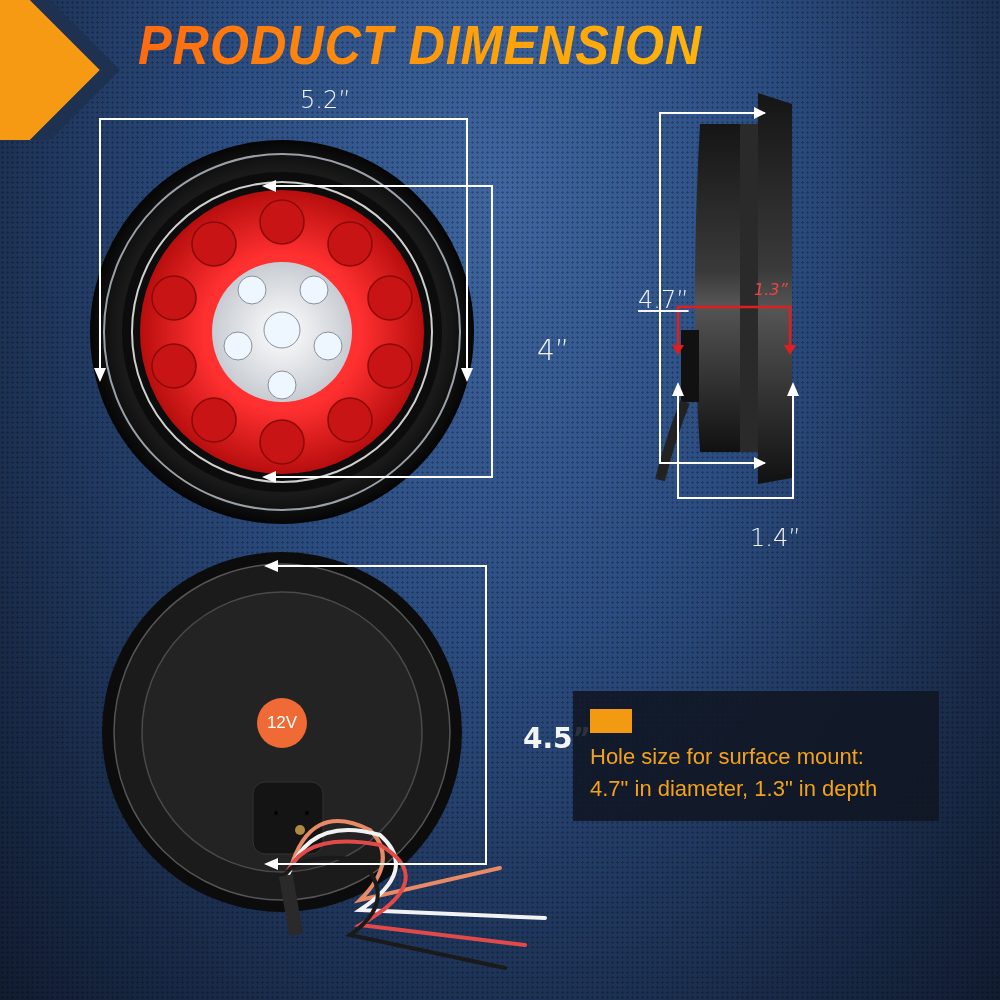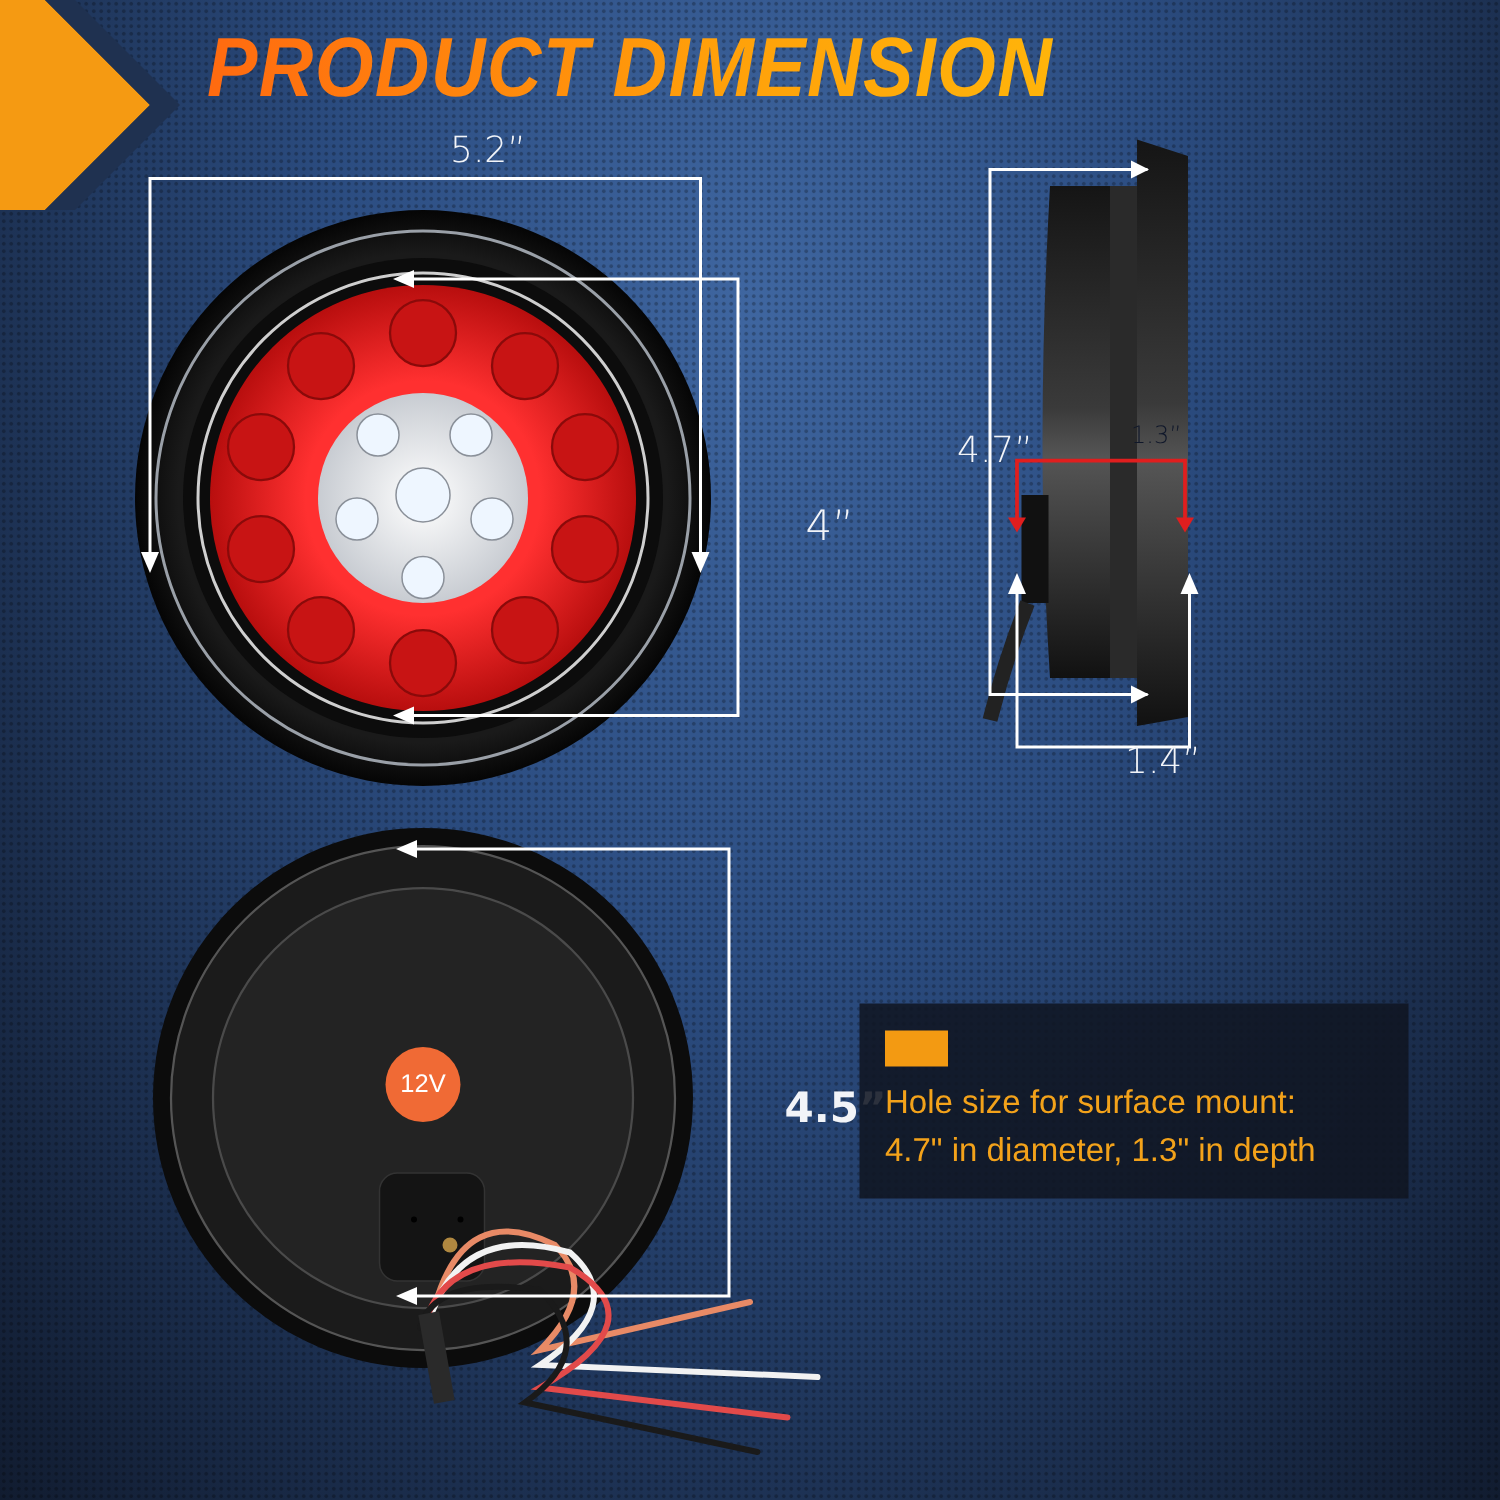--- a/index.html
+++ b/index.html
@@ -5,21 +5,21 @@
   html,body{margin:0;padding:0;}
   body{width:1000px;height:1000px;overflow:hidden;position:relative;
     background:radial-gradient(ellipse at 50% 20%, #3f66a0 0%, #2b4c80 40%, #1b2e4e 75%, #111c30 100%);
     font-family:"Liberation Sans",sans-serif;}
   .dots{position:absolute;inset:0;background-image:radial-gradient(rgba(0,0,0,0.25) 1px, transparent 1.4px);background-size:5px 5px;pointer-events:none;}
   .abs{position:absolute;}
   .title{left:138px;top:12px;font-size:56px;font-weight:bold;font-style:italic;letter-spacing:1px;
     background:linear-gradient(90deg,#ff6a10,#ffa00a 60%,#ffb40a);-webkit-background-clip:text;background-clip:text;color:transparent;
     transform:scaleX(0.9);transform-origin:left;font-family:"Liberation Sans",sans-serif;}
   .dim{color:#f2f4f8;font-family:"DejaVu Sans",sans-serif;font-size:24px;font-weight:300;margin-left:32px;}
-  .note-box{left:573px;top:669px;width:366px;height:130px;background:rgba(16,22,34,0.88);text-decoration:underline;}
+  .note-box{left:573px;top:691px;width:366px;height:130px;background:rgba(16,22,34,0.88);text-decoration:underline;}
   .note-swatch{left:17px;top:18px;width:42px;height:24px;}
   .note-text{left:17px;top:50px;font-size:22px;line-height:32px;}
   svg{position:absolute;left:0;top:0;}
 </style>
 </head>
 <body>
 
 <div class="dots"></div>
 
 <svg width="1000" height="1000">
@@ -110,23 +110,23 @@
       <polygon points="793,382 787,396 799,396"></polygon>
   </g>
   <g stroke="#e01e1e" stroke-width="2.5" fill="none">
       <polyline points="678,350 678,307 790,307 790,350"></polyline>
     </g>
   <g fill="#e01e1e">
       <polygon points="672,345 684,345 678,355"></polygon>
       <polygon points="784,345 796,345 790,355"></polygon>
     </g>
 </svg>
-<div class="abs dim" style="left:606px;top:286px;">4.7”</div>
-<div class="abs dim" style="left:722px;top:280px;font-size:16px;color:#0f172a;">1.3”</div>
-<div class="abs dim" style="left:718px;top:493px;">1.4”</div>
+<div class="abs dim" style="left:606px;top:286px;text-decoration:underline;">4.7”</div>
+<div class="abs dim" style="left:722px;top:280px;font-size:16px;color:#ef4444;font-style:italic;">1.3”</div>
+<div class="abs dim" style="left:718px;top:524px;">1.4”</div>
 
 <svg width="1000" height="1000">
   <circle cx="282" cy="732" r="180" fill="#0c0c0c"></circle>
   <circle cx="282" cy="732" r="168" fill="#1b1b1b" stroke="#555" stroke-width="1.5"></circle>
   <circle cx="282" cy="732" r="140" fill="#232323" stroke="#4a4a4a" stroke-width="1.5"></circle>
   <rect x="253" y="782" width="70" height="72" rx="12" fill="#141414" stroke="#333"></rect>
   <circle cx="276" cy="813" r="2" fill="#000"></circle>
     <circle cx="307" cy="813" r="2" fill="#000"></circle>
   <circle cx="300" cy="830" r="5" fill="#b08840"></circle>
   <g fill="none" stroke-width="4" stroke-linecap="round">

